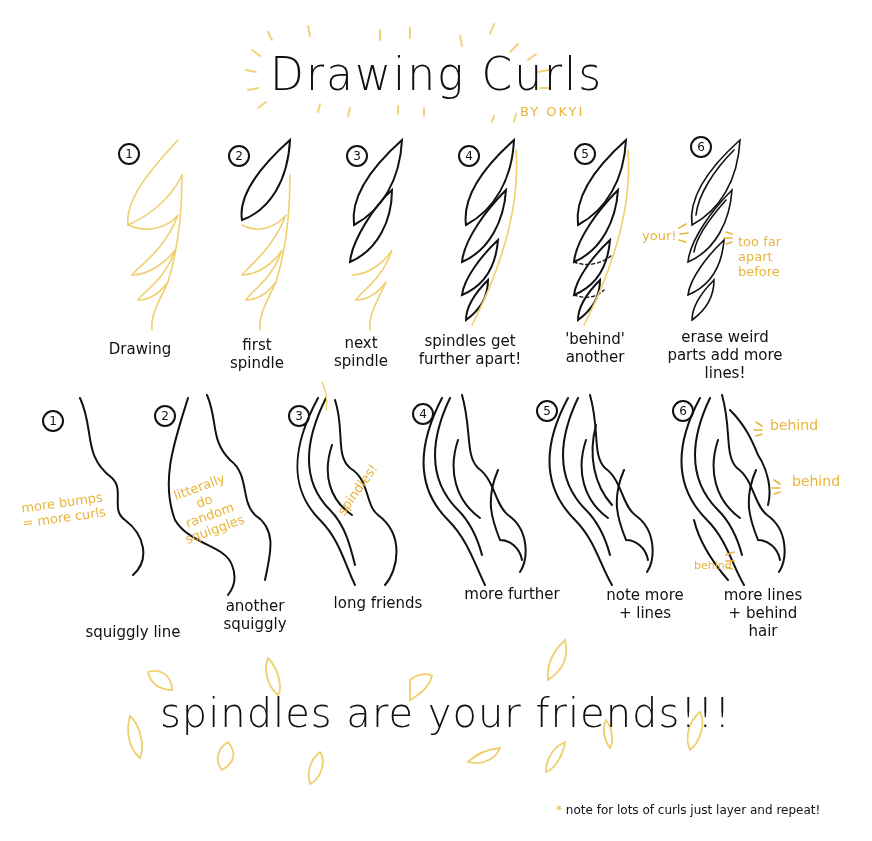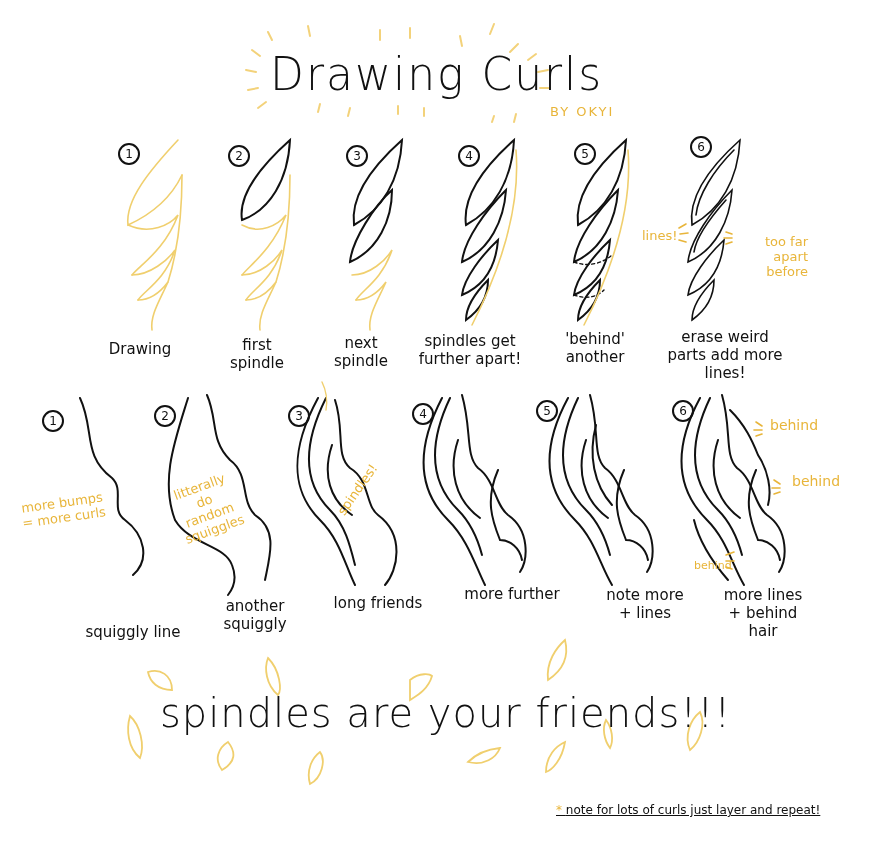--- a/index.html
+++ b/index.html
@@ -1,27 +1,27 @@
 <!DOCTYPE html>
 <html><head>
   <meta charset="utf-8">
   <style>
     html, body { margin: 0; padding: 0; background: #ffffff; }
     body { width: 872px; height: 841px; position: relative; overflow: hidden;
       font-family: "DejaVu Sans", sans-serif; color: #111; }
     .abs { position: absolute; }
     .title { left: 270px; top: 48px; font-size: 44px; letter-spacing: 2px; font-weight: 300;
       font-family: "DejaVu Sans", sans-serif; color: #111; transform: scaleY(1.05); }
-    .byline { left: 550px; top: 104px; font-size: 13px; color: #e8b53a; letter-spacing: 2px; }
+    .byline { left: 520px; top: 104px; font-size: 13px; color: #e8b53a; letter-spacing: 2px; }
     .num { width: 18px; height: 18px; border: 2px solid #111; border-radius: 50%;
       font-size: 12px; line-height: 18px; text-align: center; }
     .cap { font-size: 15px; color: #111; line-height: 18px; text-align: center; }
     .note-y { color: #e8b53a; font-size: 13px; line-height: 15px; }
     .big { left: 160px; top: 690px; font-size: 40px; color: #111; font-weight: 300; letter-spacing: 1px; }
-    .footnote { left: 556px; top: 803px; font-size: 12px; color: #111; text-decoration: underline; }
+    .footnote { left: 556px; top: 803px; font-size: 12px; color: #111; }
     .footnote .star { color: #e8b53a; }
     svg { position: absolute; left: 0; top: 0; }
   </style>
 </head>
 <body>
 
 <svg width="872" height="841" xmlns="http://www.w3.org/2000/svg">
 
   <g stroke="#f3d27a" stroke-width="2" stroke-linecap="round" fill="none">
     <line x1="268" y1="32" x2="272" y2="40"></line>
@@ -187,22 +187,22 @@
 <div class="abs num" style="left:574px;top:143px">5</div>
 <div class="abs num" style="left:690px;top:136px">6</div>
 
 <div class="abs cap" style="left:105px;top:340px;width:70px">Drawing</div>
 <div class="abs cap" style="left:222px;top:336px;width:70px">first spindle</div>
 <div class="abs cap" style="left:326px;top:334px;width:70px">next spindle</div>
 <div class="abs cap" style="left:410px;top:332px;width:120px">spindles get further apart!</div>
 <div class="abs cap" style="left:555px;top:330px;width:80px">'behind' another</div>
 <div class="abs cap" style="left:660px;top:328px;width:130px">erase weird parts add more lines!</div>
 
-<div class="abs note-y" style="left:642px;top:228px">lines!</div>
-<div class="abs note-y" style="left:738px;top:234px;width:70px;text-align:right">too far apart before</div>
+<div class="abs note-y" style="left:642px;top:228px">your!</div>
+<div class="abs note-y" style="left:738px;top:234px;width:70px;text-align:left">too far apart before</div>
 
 <div class="abs num" style="left:42px;top:410px">1</div>
 <div class="abs num" style="left:154px;top:405px">2</div>
 <div class="abs num" style="left:288px;top:405px">3</div>
 <div class="abs num" style="left:412px;top:403px">4</div>
 <div class="abs num" style="left:536px;top:400px">5</div>
 <div class="abs num" style="left:672px;top:400px">6</div>
 
 <div class="abs cap" style="left:78px;top:623px;width:110px">squiggly line</div>
 <div class="abs cap" style="left:215px;top:597px;width:80px">another squiggly</div>

